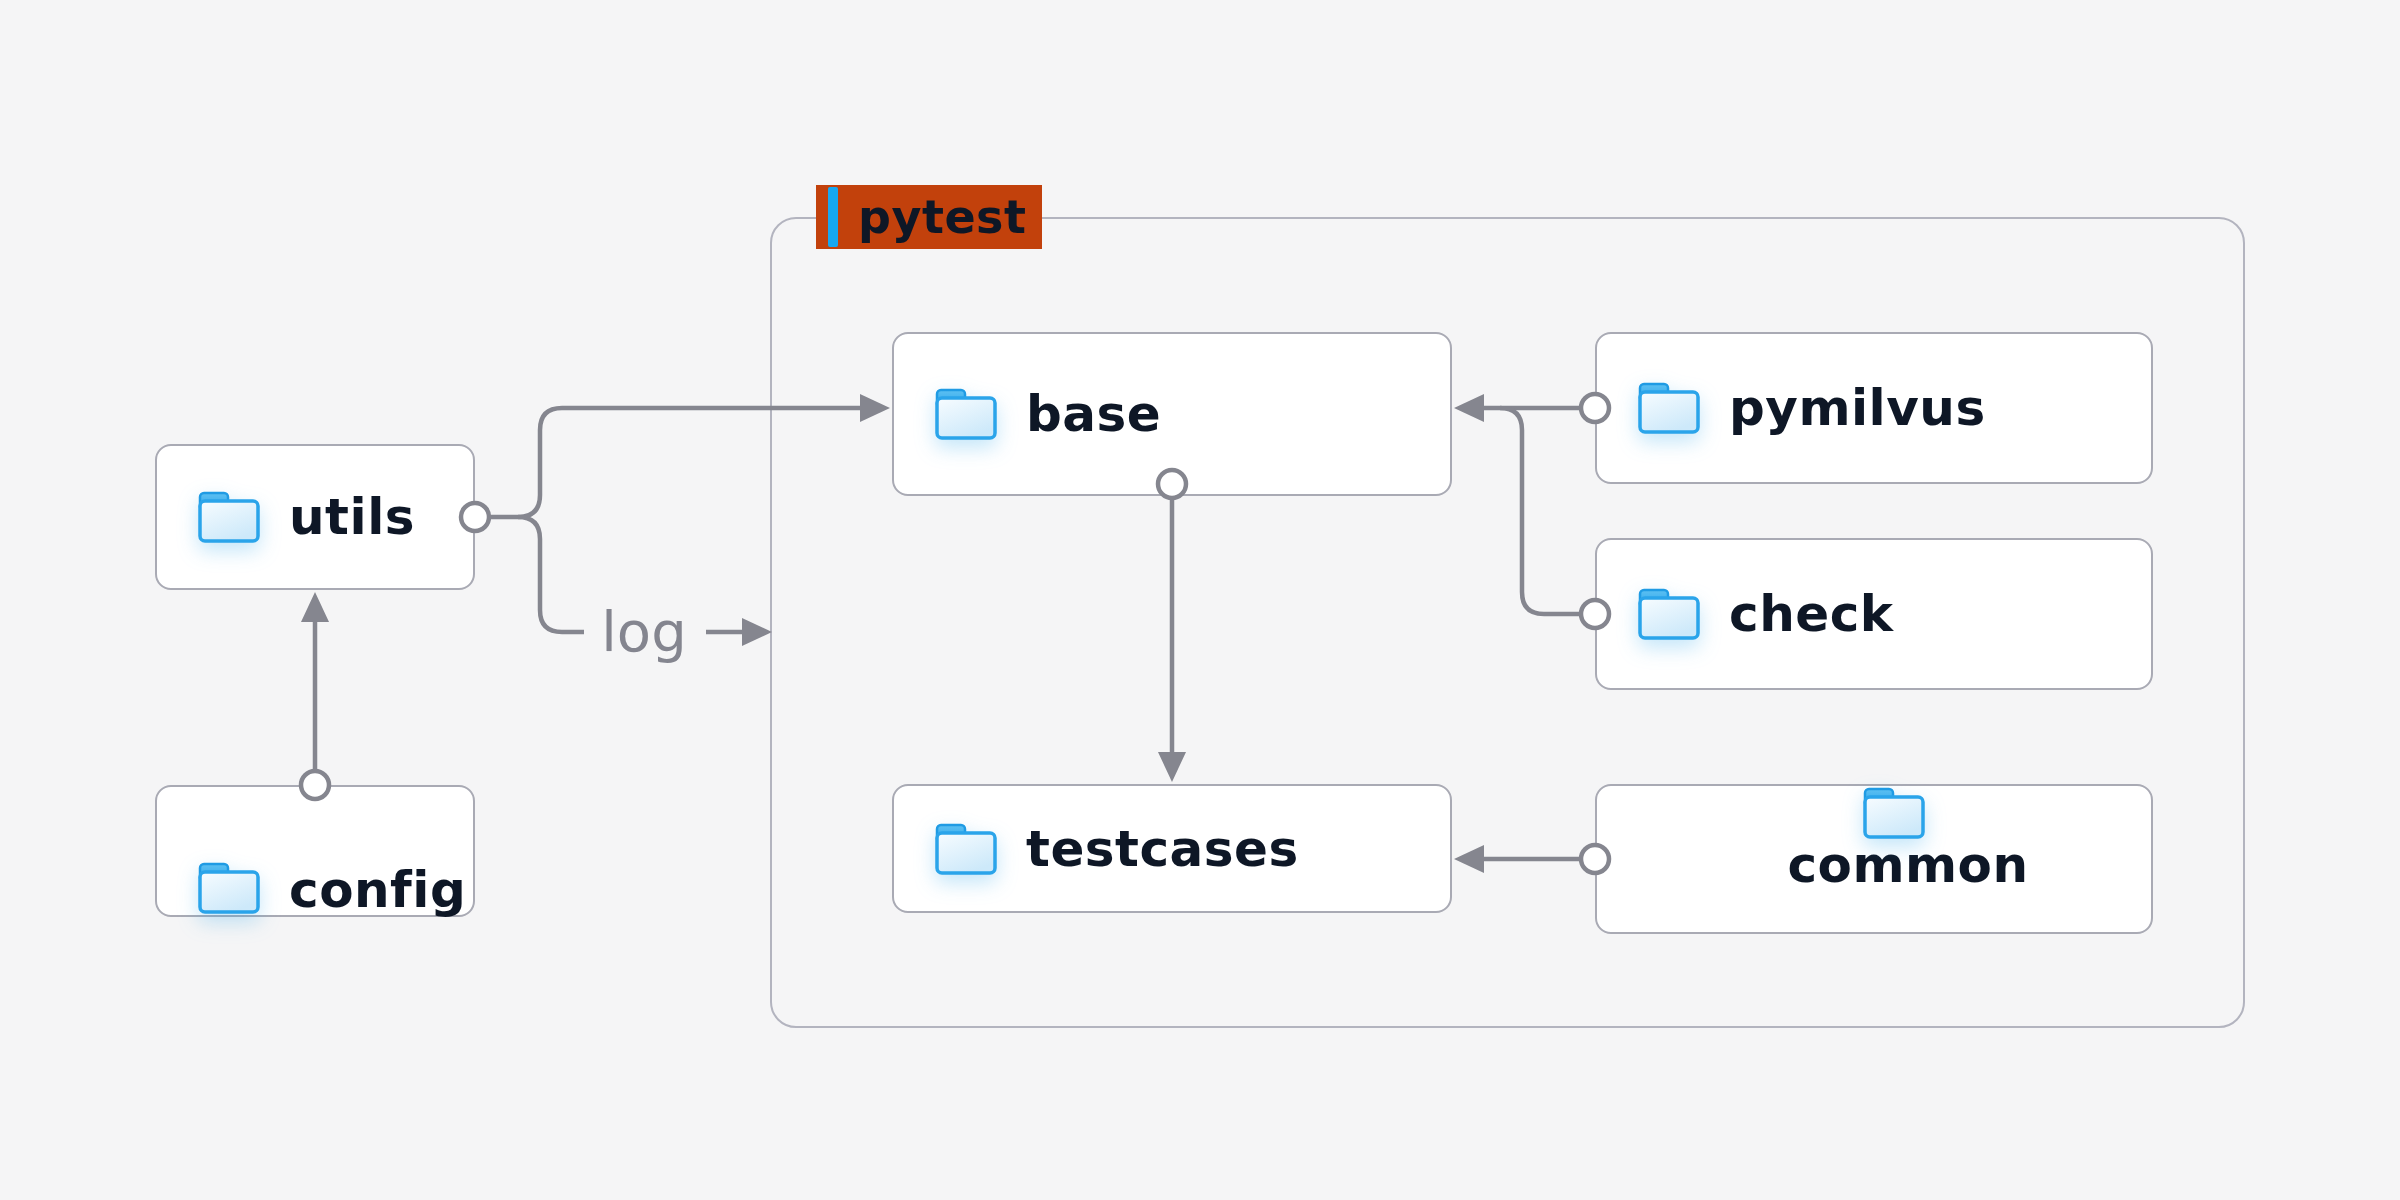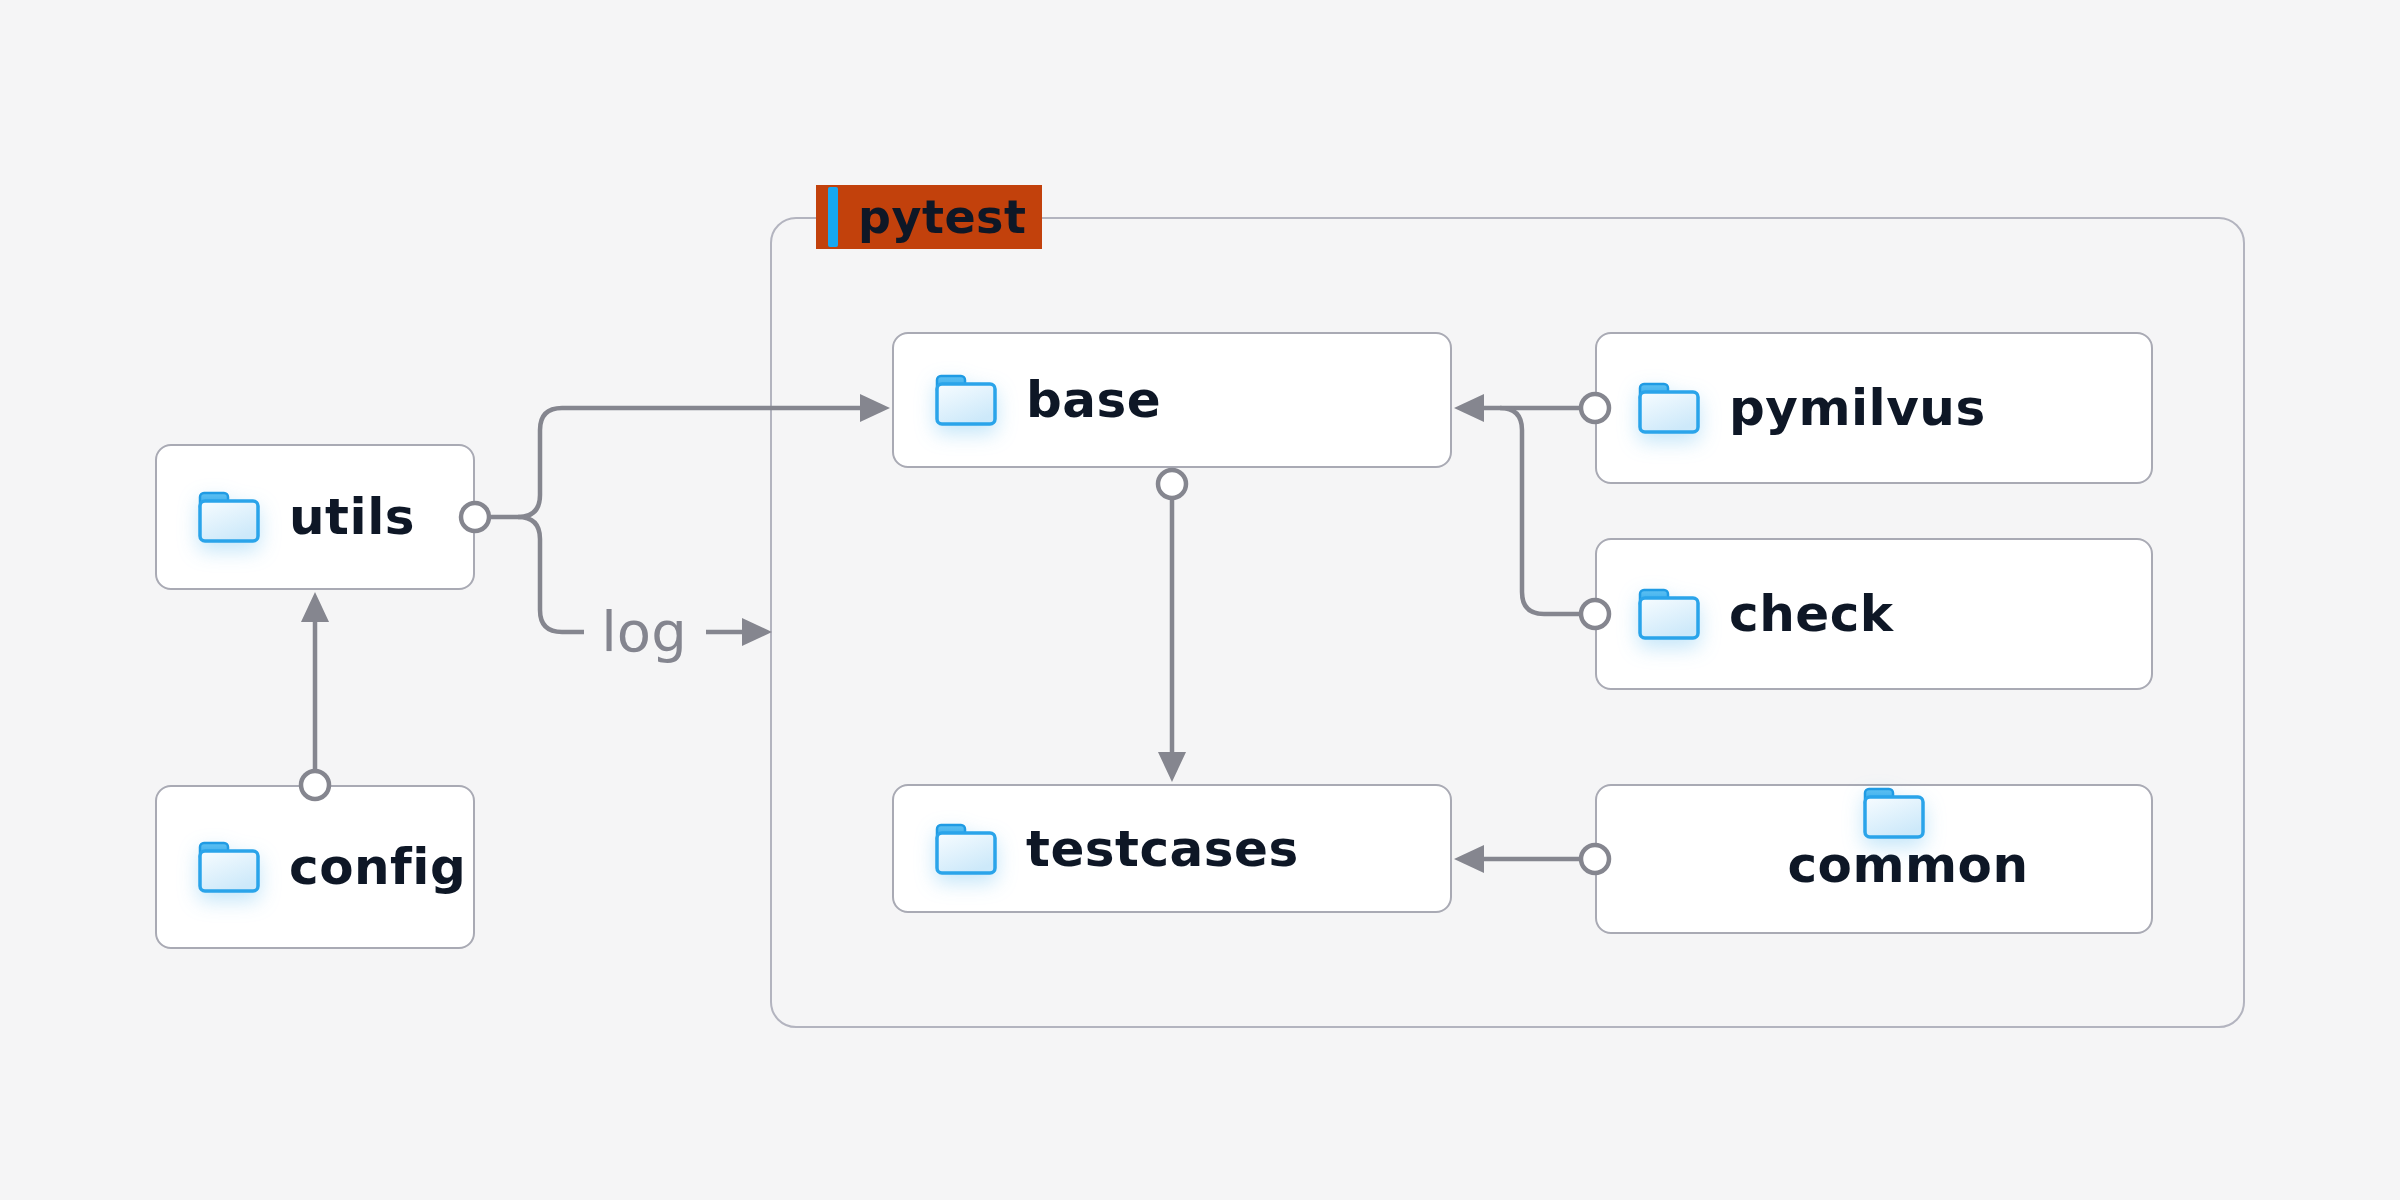--- a/index.html
+++ b/index.html
@@ -40,22 +40,22 @@
   .node .label{
     margin-left:28px;font-size:50px;font-weight:600;color:#0e1726;line-height:1;
     letter-spacing:0.5px;
   }
   .folder{
     width:64px;height:54px;flex-shrink:0;
     filter:drop-shadow(0px 8px 10px rgba(42,164,234,0.28));
   }
 
   .node-utils    {left:155px; top:444px; width:320px; height:146px;}
-  .node-config   {left:155px; top:785px; width:320px; height:164px;}
-  .node-base     {left:892px; top:332px; width:560px; height:136px;}
+  .node-config   {left:155px; top:785px; width:320px; height:132px;align-items:flex-end;}
+  .node-base     {left:892px; top:332px; width:560px; height:164px;}
   .node-pymilvus {left:1595px;top:332px; width:558px; height:152px;text-align:right;}
   .node-check    {left:1595px;top:538px; width:558px; height:152px;}
   .node-testcases{left:892px; top:784px; width:560px; height:129px;}
   .node-common   {left:1595px;top:784px; width:558px; height:150px;flex-direction:column;}
 
   
   .edges{position:absolute;left:0;top:0;width:2400px;height:1200px;z-index:4;pointer-events:none;}
   .edge-line{stroke:#85868f;stroke-width:4.5;fill:none;}
   .edge-head{fill:#85868f;stroke:none;}
   .edge-dot{fill:#ffffff;stroke:#85868f;stroke-width:4.5;}

